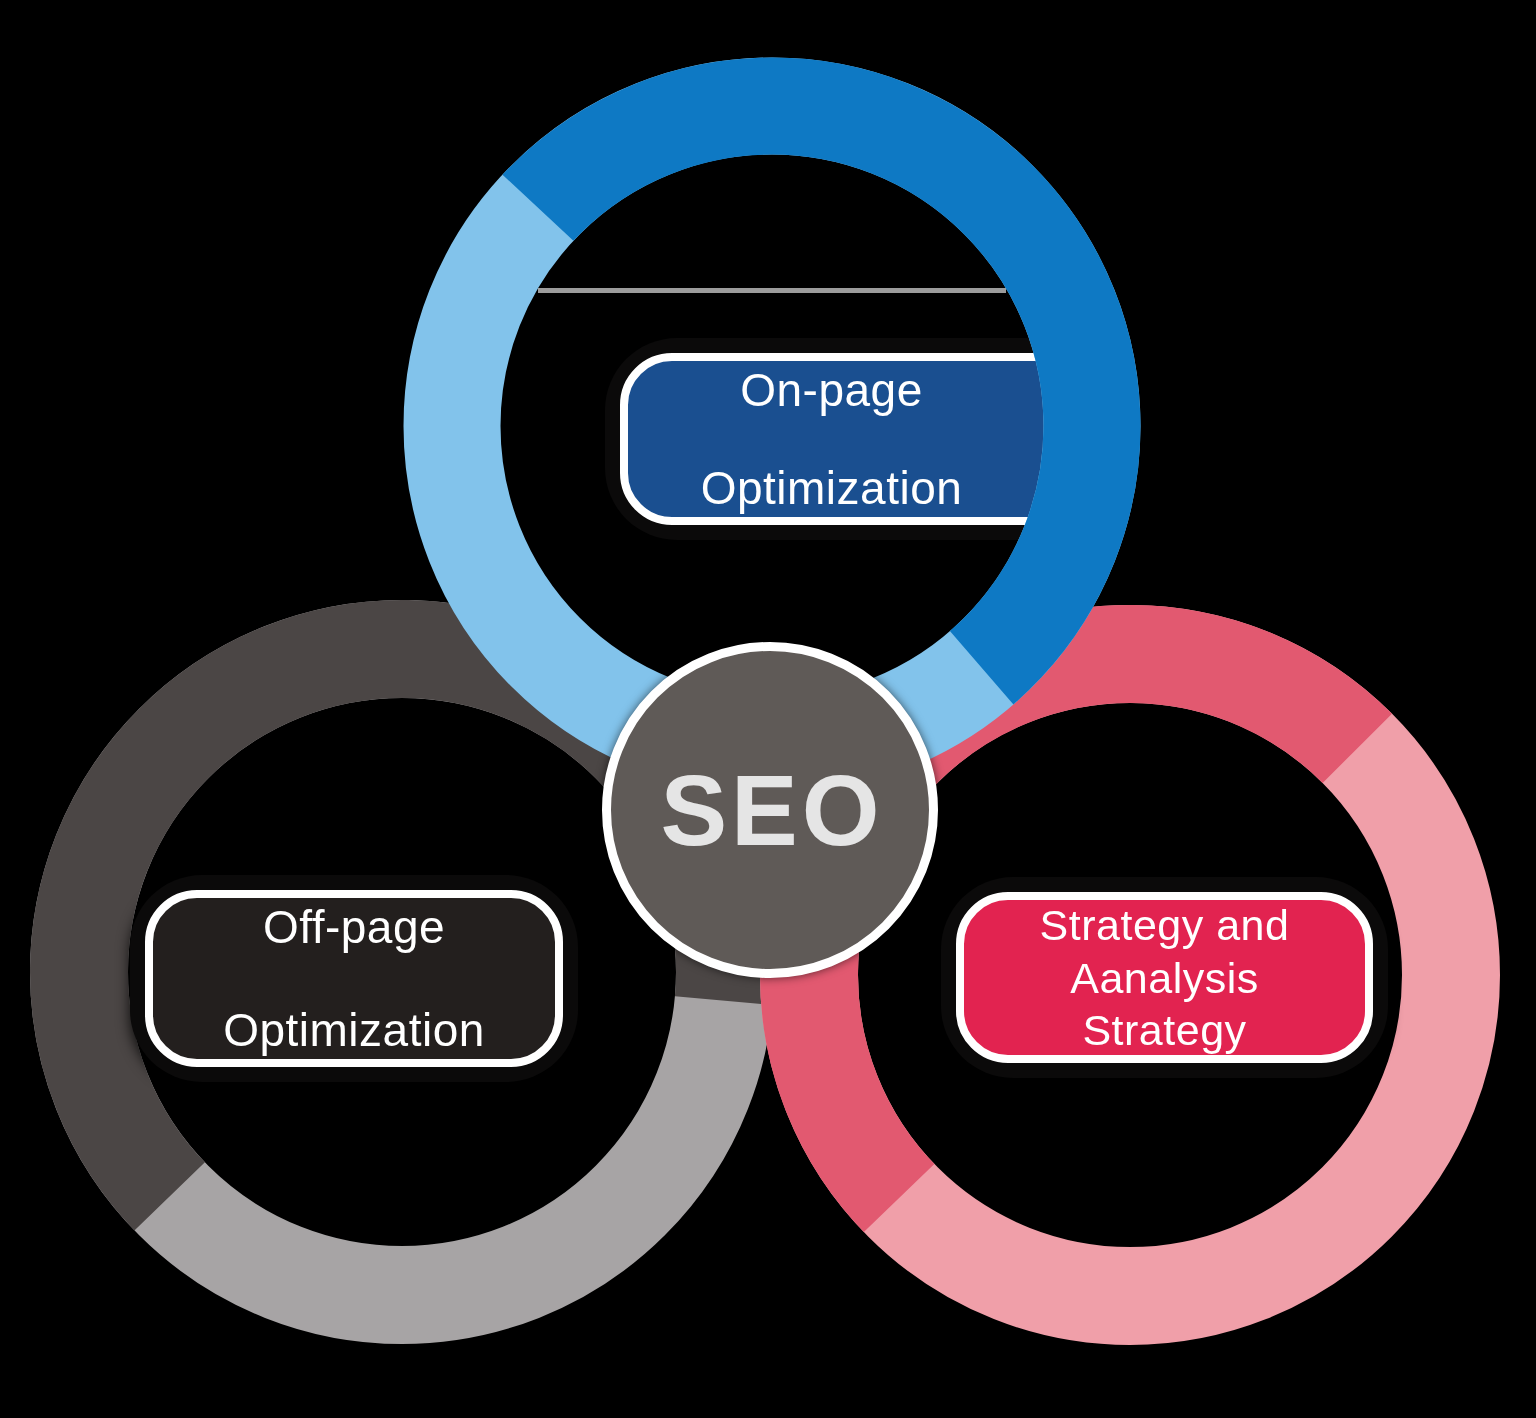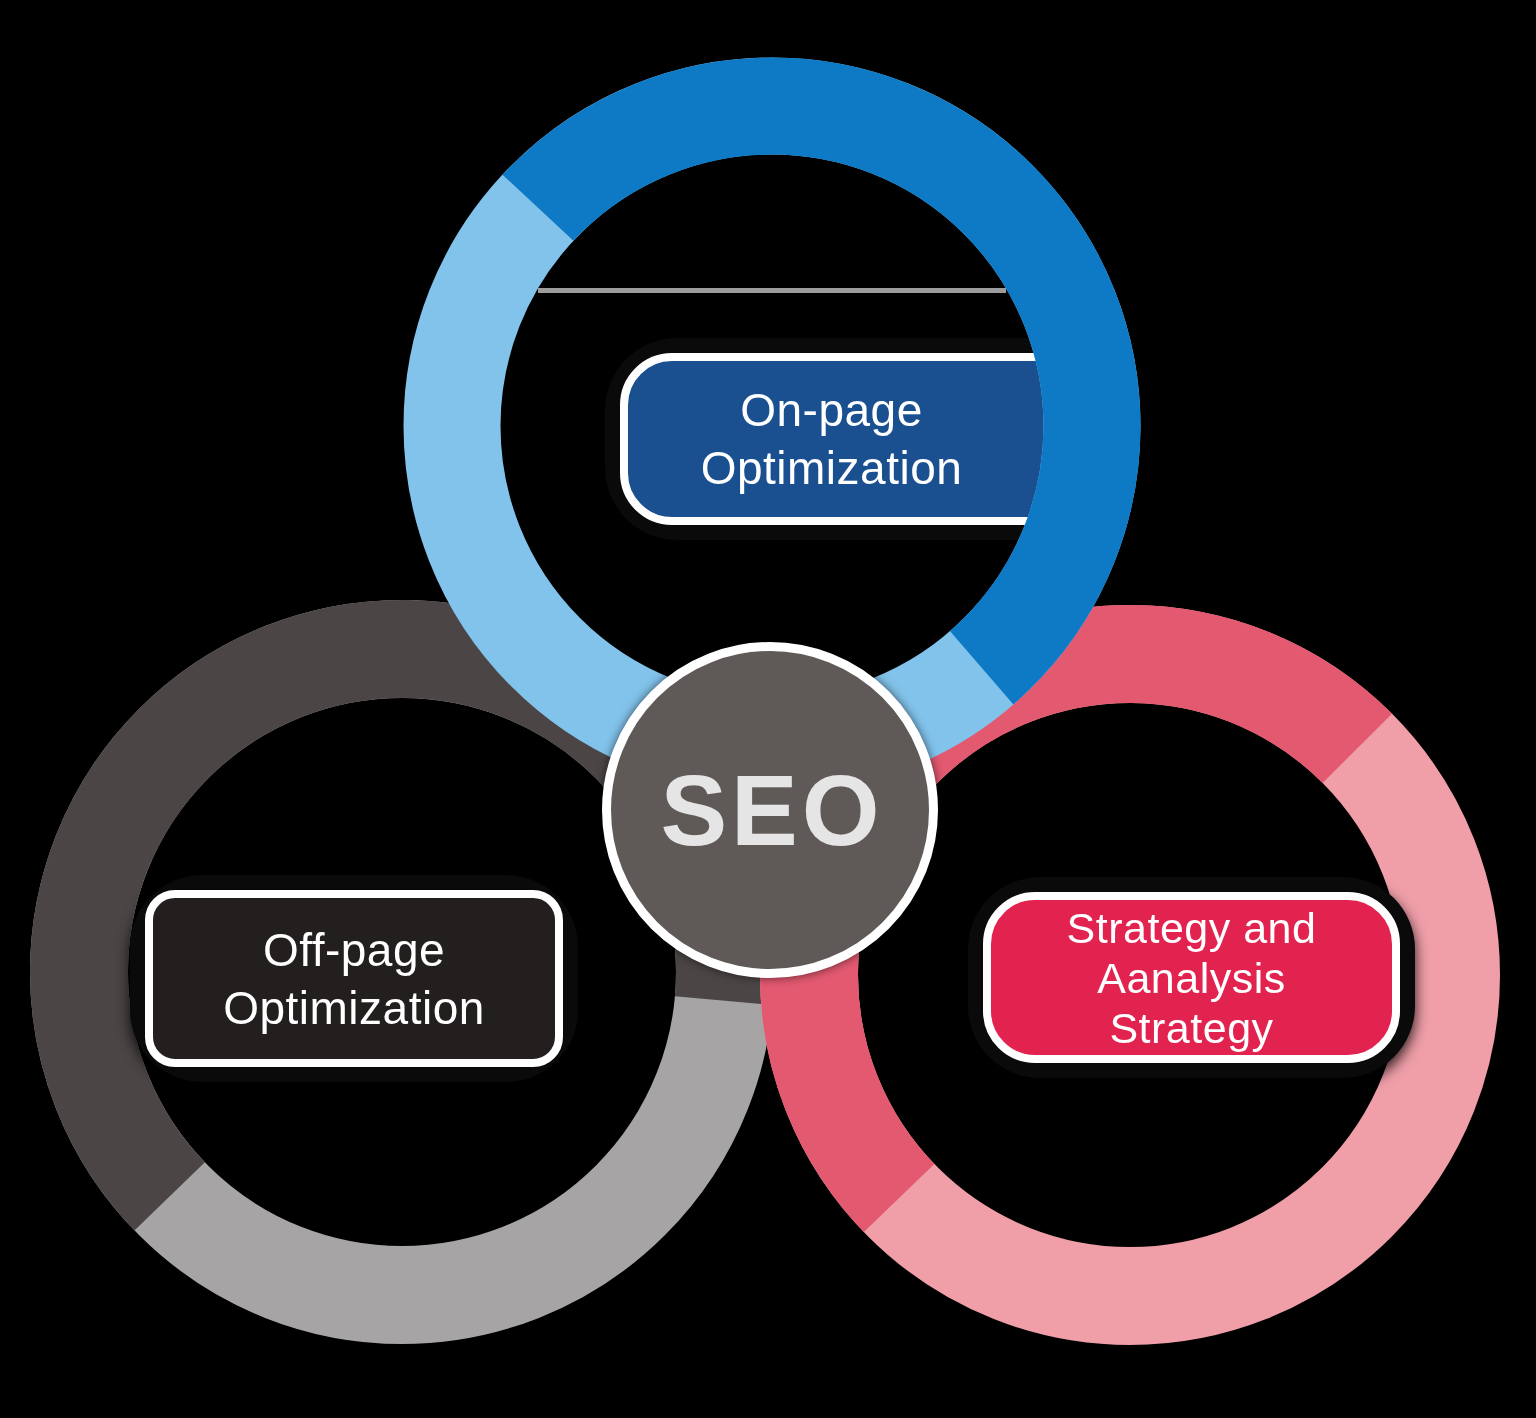--- a/index.html
+++ b/index.html
@@ -28,35 +28,35 @@
     border-radius: 72px;
     box-shadow: 0 6px 14px rgba(0,0,0,0.85);
   }
   .label-box {
     position: absolute;
     inset: 15px;
     border: 8px solid #ffffff;
     border-radius: 52px;
     display: flex;
     flex-direction: column;
-    justify-content: center;
+    justify-content: space-between;
     align-items: center;
     color: #ffffff;
     letter-spacing: 0.5px;
     text-align: center;
   }
   .label-box .line { display: block; }
 
   #label-onpage   { left: 605px; top: 338px; width: 500px; height: 202px; }
   #label-onpage .label-box   { font-size: 46px; line-height: 58px; padding-right: 47px; }
 
   #label-offpage  { left: 130px; top: 875px; width: 448px; height: 207px; }
   #label-offpage .label-box  { font-size: 46px; line-height: 58px; }
 
-  #label-strategy { left: 968px; top: 877px; width: 447px; height: 201px; }
+  #label-strategy { left: 941px; top: 877px; width: 447px; height: 201px; }
   #label-strategy .label-box { font-size: 43px; line-height: 50px; }
 
   
   #seo-badge {
     position: absolute;
     left: 602px; top: 642px;
     width: 336px; height: 336px;
     border: 9px solid #ffffff;
     border-radius: 50%;
     display: flex;
@@ -80,21 +80,21 @@
   <div id="divider-line" style="background: rgb(156, 156, 156);"></div>
 
   <svg class="rings" width="1536" height="1418" viewBox="0 0 1536 1418">
       <circle cx="402" cy="972" r="323" fill="none" stroke="#a7a4a5" stroke-width="98"></circle>
       <circle cx="402" cy="972" r="323" fill="none" stroke="#4b4645" stroke-width="98" stroke-dasharray="1290.9676878226458 2029.4688542190063" transform="rotate(136 402 972)"></circle>
       <circle cx="1130" cy="975" r="321" fill="none" stroke="#f09fa9" stroke-width="98"></circle>
       <circle cx="1130" cy="975" r="321" fill="none" stroke="#e25970" stroke-width="98" stroke-dasharray="1002.8487349034217 2016.9024836046472" transform="rotate(136 1130 975)"></circle>
     </svg>
 
   <div class="label" id="label-offpage">
-    <div class="label-box" style="background: rgb(35, 31, 30); border-radius: 30px;">
+    <div class="label-box" style="background: rgb(35, 31, 30);">
       <span class="line">Off-page</span>
       <span class="line">Optimization</span>
     </div>
   </div>
 
   <div class="label" id="label-strategy">
     <div class="label-box" style="background: rgb(226, 35, 80);">
       <span class="line">Strategy and</span>
       <span class="line">Aanalysis</span>
       <span class="line">Strategy</span>

